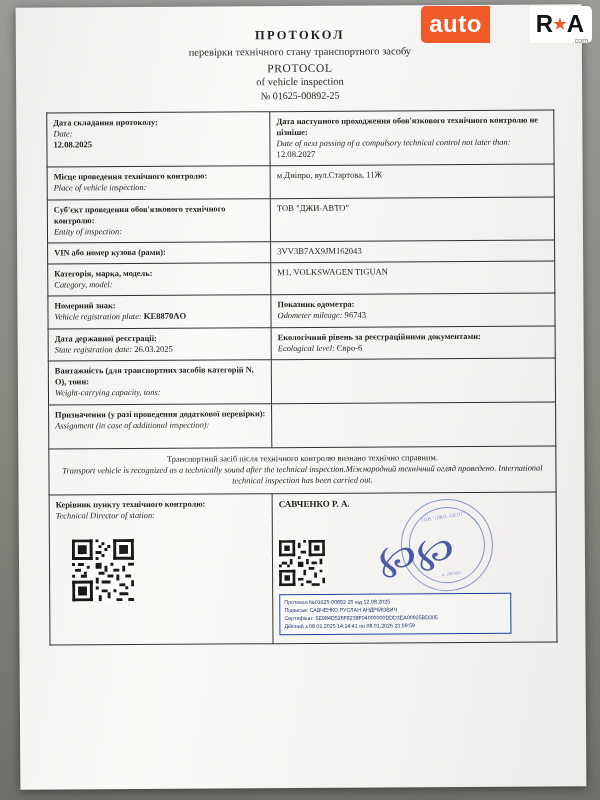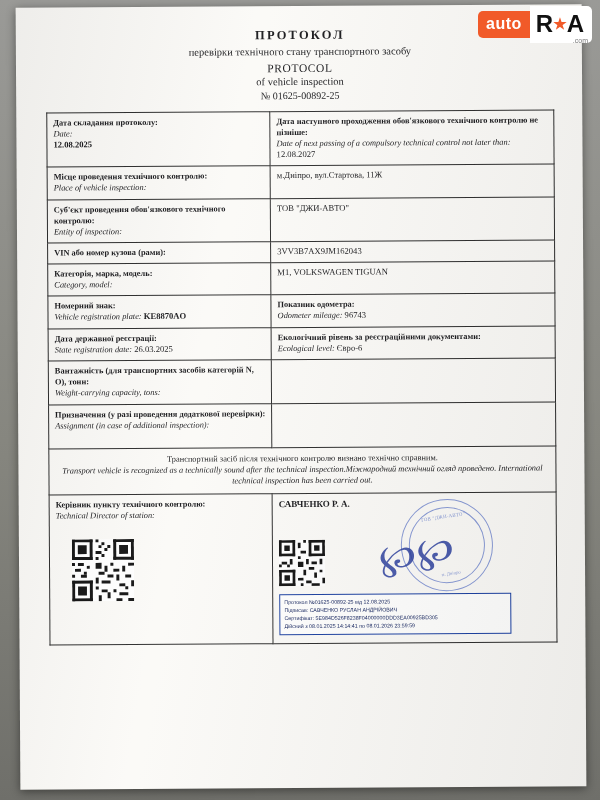--- a/index.html
+++ b/index.html
@@ -33,32 +33,33 @@
   }
   
   #logo {
     position: absolute; right: 8px; top: 6px;
     display: flex; align-items: center;
     z-index: 9;
   }
   .logo-auto {
     background: #f15a29; color: #fff;
     font-family: "Liberation Sans", sans-serif;
-    font-weight: bold; font-size: 16px;
+    font-weight: bold; font-size: 24px;
     padding: 4px 8px 5px 8px;
     border-radius: 5px 0 0 5px;
     letter-spacing: .5px;
   }
   .logo-ria {
     background: #fff; color: #111;
     font-family: "Liberation Sans", sans-serif;
     font-weight: bold; font-size: 24px;
     padding: 4px 8px 5px 6px;
     border-radius: 0 5px 5px 0;
     position: relative;
+    margin-left: 40px;
   }
   .logo-star { color: #f15a29; font-size: 15px; vertical-align: 3px;}
   .logo-com {
     position: absolute; right: 4px; bottom: -1px;
     font-size: 7px; color: #777; font-weight: normal;
   }
 
   .doc {
     position: absolute;
     left: 30px; top: 22px;

